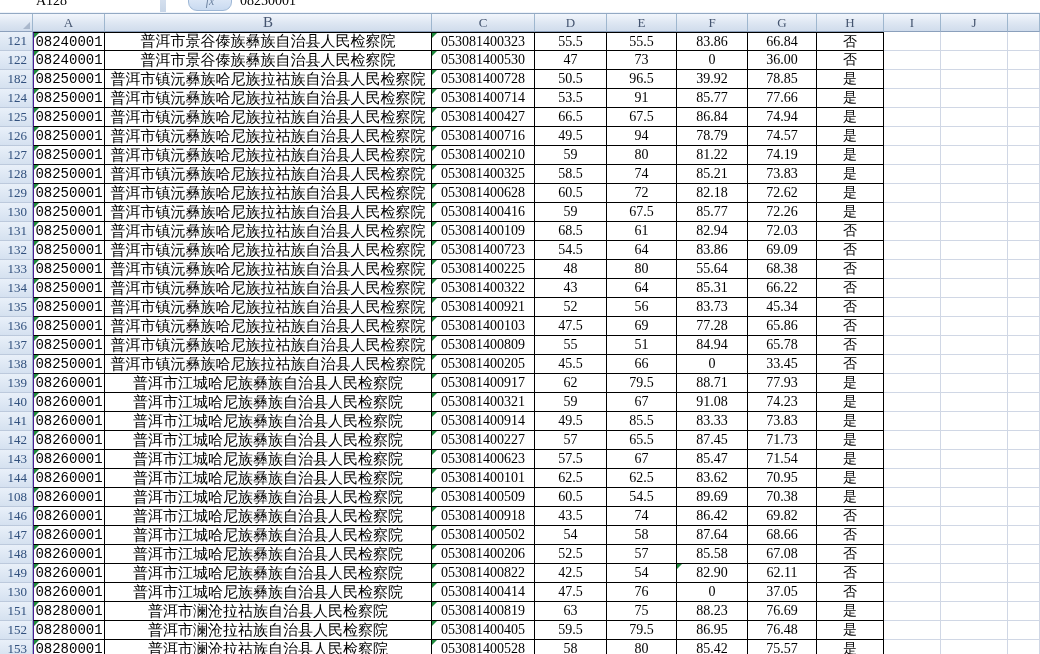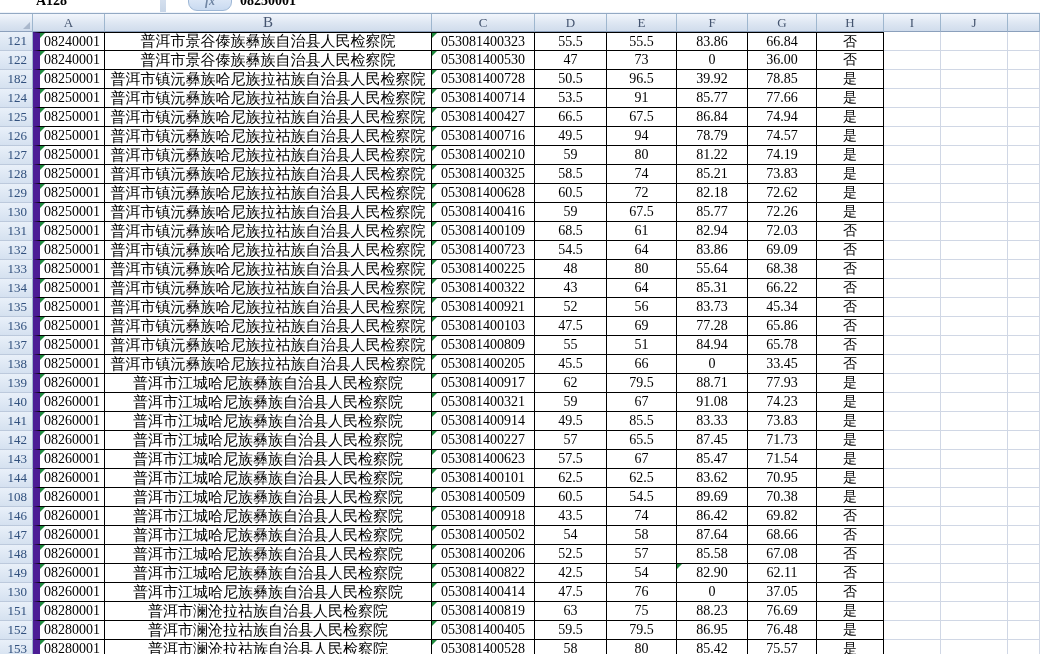--- a/index.html
+++ b/index.html
@@ -1,21 +1,21 @@
 <!DOCTYPE html>
 <html><head>
 <meta charset="utf-8">
 <style>
   html,body{margin:0;padding:0;background:#fff;}
   #app{position:relative;width:1040px;height:654px;overflow:hidden;
        font-family:"Liberation Serif","DejaVu Serif",serif;background:#fff;}
 
   
   #fbar{position:relative;height:13px;overflow:hidden;background:#eef3fa;
-        border-bottom:1px solid #93a9c3;font-weight:bold;}
+        border-bottom:1px solid #93a9c3;}
   #fbar-inner{position:absolute;top:-10px;left:0;width:1040px;height:22px;
         background:#fff;display:flex;align-items:center;}
   #namebox{width:160px;height:22px;background:#fff;display:flex;align-items:center;
         padding-left:36px;box-sizing:border-box;font-size:14px;color:#000;}
   #nb-div{width:6px;height:22px;background:linear-gradient(#dfe7f2,#c8d6e8);}
   #fxbtn{margin-left:22px;width:42px;height:18px;border:1px solid #9db7d6;border-radius:9px;
         background:linear-gradient(#e8f0fb,#c9daf0);display:flex;align-items:center;justify-content:center;
         font-style:italic;font-size:12px;color:#6f85a3;}
   #fvalue{margin-left:8px;font-size:14px;color:#000;}
 
@@ -39,21 +39,21 @@
   #corner-tri{width:0;height:0;border-bottom:7px solid #aab8cc;border-left:7px solid transparent;margin:0 2px 2px 0;}
 
   
   .rh{background:linear-gradient(#e9f0f9,#d5e1f0);border-right:1px solid #9eb6ce;
       border-bottom:1px solid #bcc9dc;font-size:13px;color:#31507d;
       justify-content:flex-end;padding-right:5px;}
 
   
   .tb{border-right:1px solid #000;border-bottom:1px solid #000;background:#fff;
       font-size:14px;color:#000;}
-  .cA.tb{border-left:7px solid #4c1d95;}
+  .cA.tb{border-left:1px solid #4c1d95;font-family:Liberation Mono, monospace;}
   .row.first .tb{border-top:1px solid #000;}
   .cB{font-size:15px;}
   
   .gl{border-right:1px solid #d0d7e5;border-bottom:1px solid #d0d7e5;background:#fff;}
 
   .flag{position:absolute;top:0;left:0;width:0;height:0;
         border-top:5px solid #1e8a3c;border-right:5px solid transparent;}
 </style>
 </head>
 <body>

